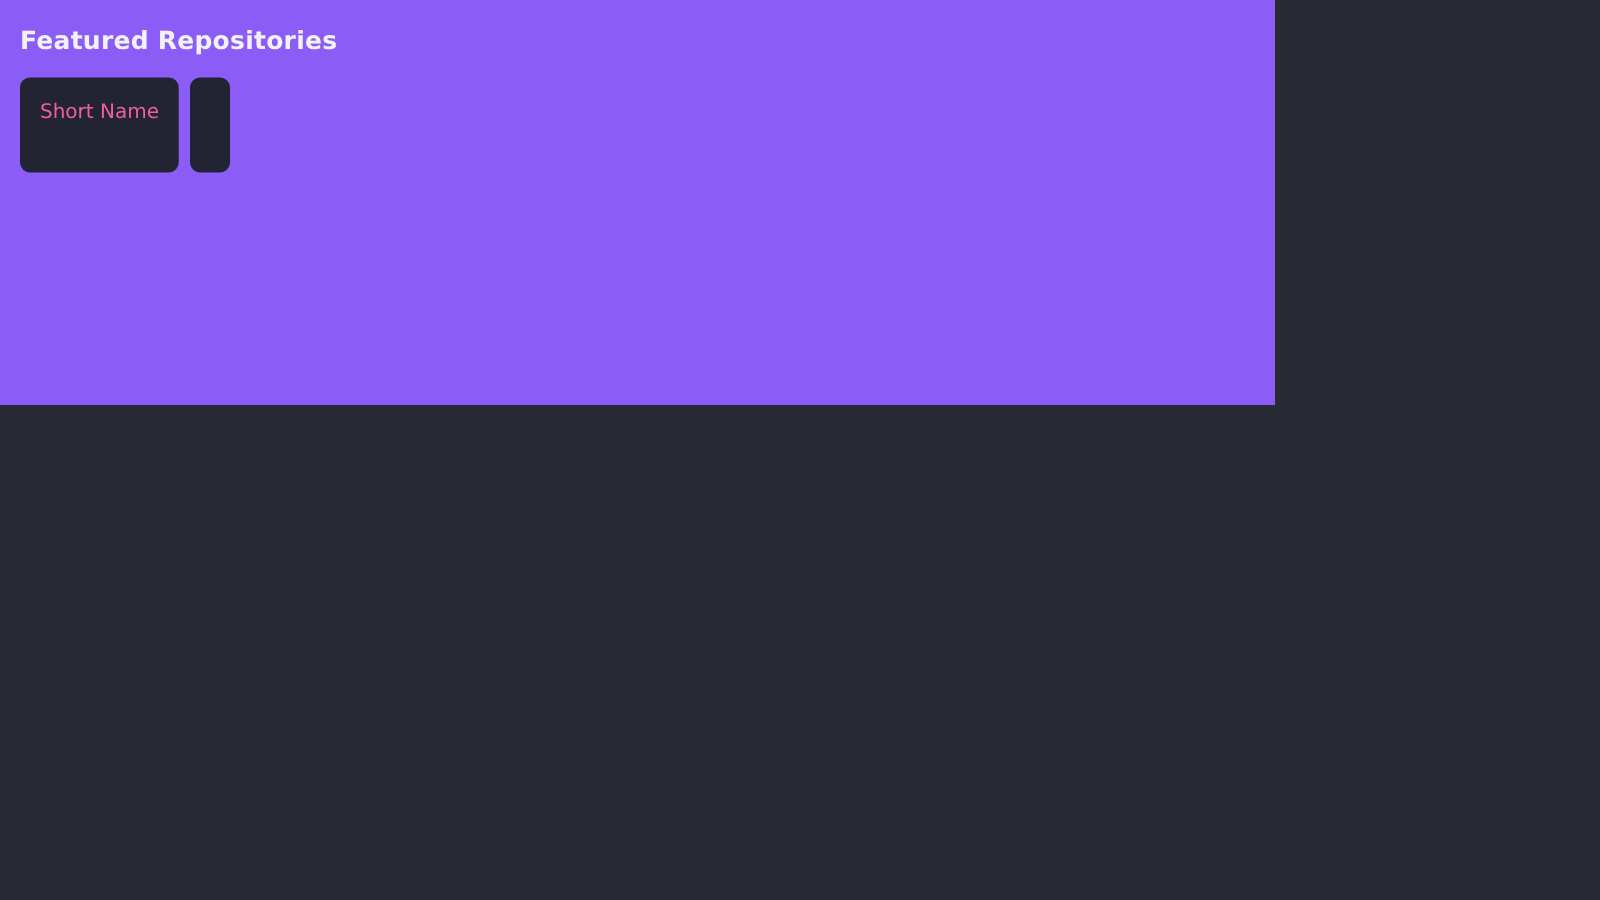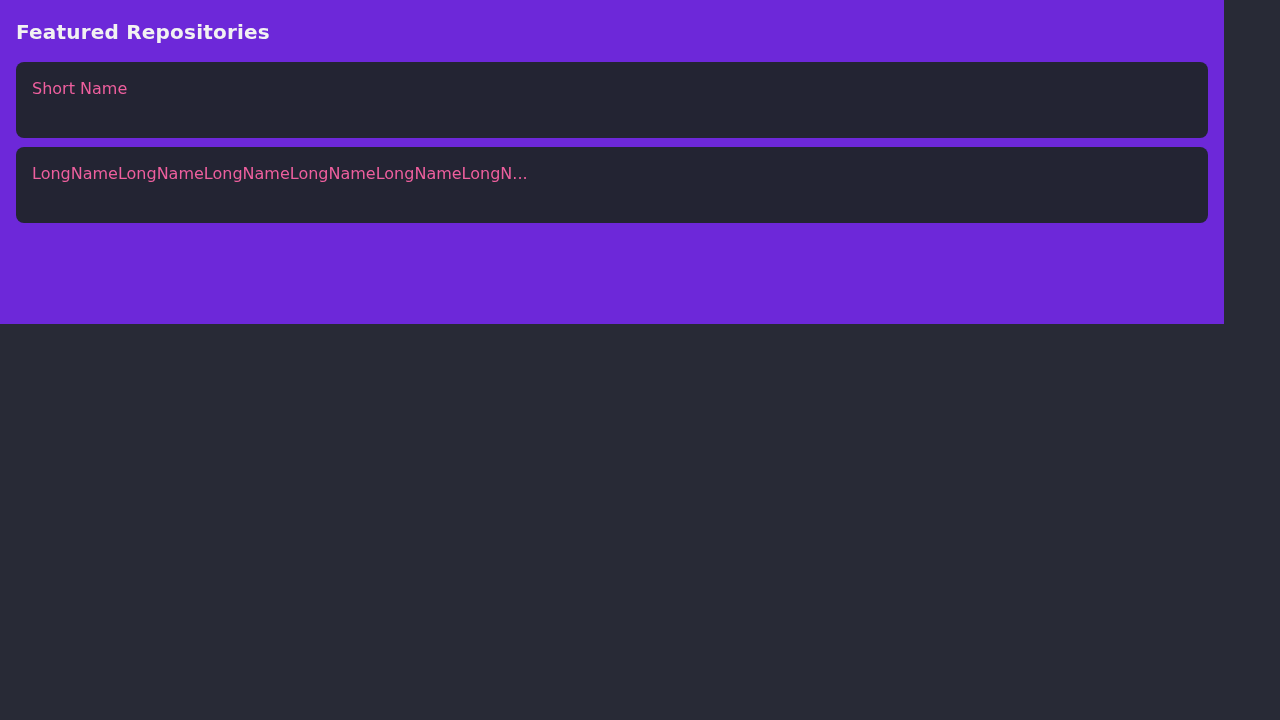--- a/index.html
+++ b/index.html
@@ -7,38 +7,38 @@
     padding: 0;
     width: 1280px;
     height: 720px;
     background: #282a36;
     font-family: "DejaVu Sans", "Liberation Sans", sans-serif;
     overflow: hidden;
   }
 
   .panel {
     box-sizing: border-box;
-    width: 1224px;
+    width: 1020px;
     padding: 16px 16px 18px 16px;
-    background: #6d28d9;
+    background: #8b5cf6;
     min-height: 324px;
   }
 
   .panel-title {
     margin: 4px 0 18px 0;
     font-size: 20px;
     line-height: 24px;
     font-weight: bold;
     color: #f2f2f2;
     letter-spacing: 0.2px;
   }
 
   .card-list {
     display: flex;
-    flex-direction: column;
+    flex-direction: row;
     gap: 9px;
   }
 
   .repo-card {
     box-sizing: border-box;
     height: 76px;
     background: #232433;
     border-radius: 8px;
     padding: 15px 16px 0 16px;
     cursor: pointer;
@@ -70,17 +70,16 @@
   <h1 class="panel-title">Featured Repositories</h1>
 
   <div class="card-list">
 
     <div class="repo-card">
       <a class="repo-name" href="#">Short Name</a>
     </div>
 
 
     <div class="repo-card">
-      <a class="repo-name" href="#">LongNameLongNameLongNameLongNameLongNameLongN...</a>
     </div>
 
   </div>
 </div>
 
 </body></html>

